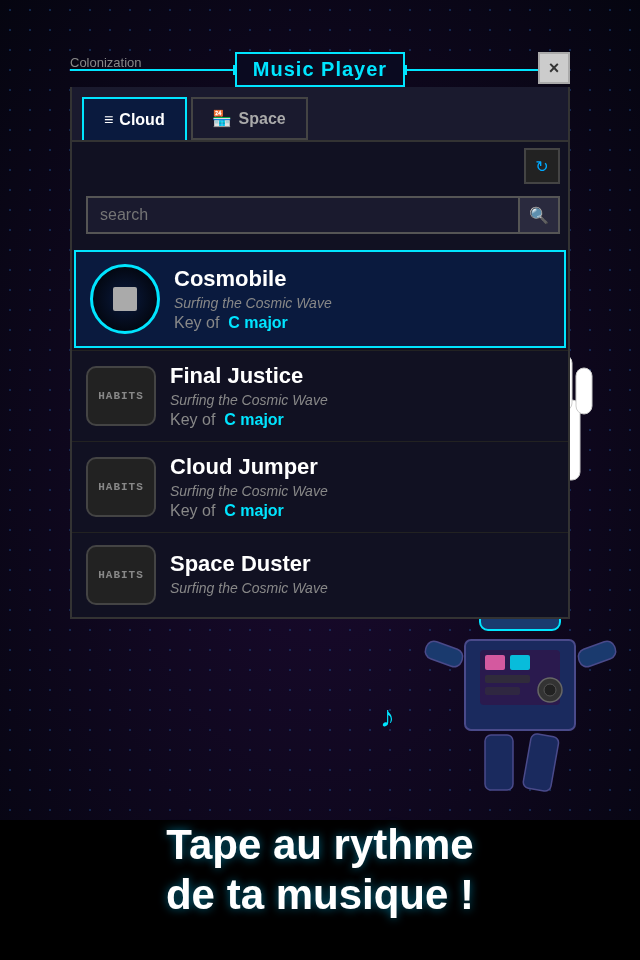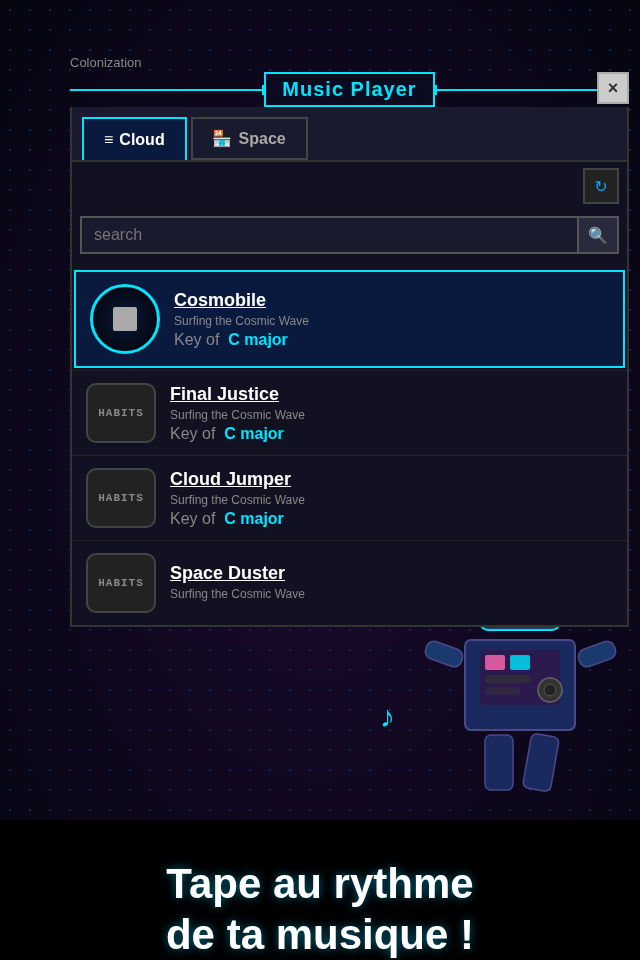--- a/index.html
+++ b/index.html
@@ -42,21 +42,21 @@
 
     
     .bottom-tagline {
       position: absolute;
       bottom: 0;
       left: 0;
       width: 100%;
       height: 140px;
       background: #000;
       display: flex;
-      align-items: flex-end;
+      align-items: flex-start;
       justify-content: center;
       z-index: 2;
     }
     .bottom-tagline-text {
       color: white;
       font-size: 42px;
       font-weight: 900;
       text-align: center;
       line-height: 1.2;
       text-shadow: 0 0 10px rgba(0,200,255,0.5);
@@ -104,23 +104,23 @@
       top: 700px;
       right: 245px;
       font-size: 30px;
       color: #00e5ff;
       z-index: 4;
     }
 
     
     .modal-overlay {
       position: absolute;
-      top: 72px;
+      top: 52px;
       left: 70px;
-      width: 559px;
+      width: 500px;
       z-index: 20;
     }
 
     
     .modal-title-bar {
       display: flex;
       align-items: center;
       justify-content: center;
       position: relative;
       margin-bottom: 0;
@@ -233,20 +233,21 @@
       align-items: center;
       justify-content: center;
       cursor: pointer;
       font-size: 16px;
     }
 
     
     .search-area {
       padding: 6px 8px 14px;
       background: #111122;
+      margin-left: 6px;
     }
     .search-input-wrap {
       display: flex;
       border: 2px solid #555;
       background: #1a1a2e;
     }
     .search-input {
       flex: 1;
       padding: 8px 12px;
       background: transparent;
@@ -326,29 +327,29 @@
       font-weight: bold;
       letter-spacing: 1px;
       font-family: 'Courier New', monospace;
     }
 
     .track-info {
       flex: 1;
     }
     .track-name {
       color: #fff;
-      font-size: 18px;
+      font-size: 22px;
       font-weight: bold;
       margin-bottom: 3px;
-      text-decoration: underline;
     }
     .track-subtitle {
       color: #888;
-      font-size: 12px;
+      font-size: 14px;
       margin-bottom: 3px;
+      font-style: italic;
     }
     .track-key {
       color: #888;
       font-size: 16px;
     }
     .track-key span {
       color: #00e5ff;
       font-weight: bold;
     }
   </style>

